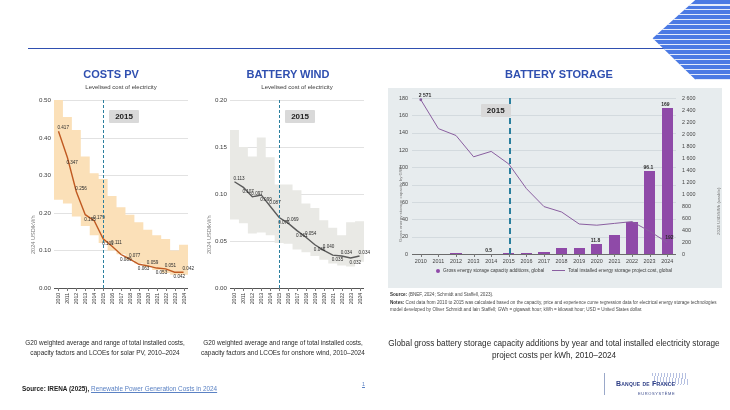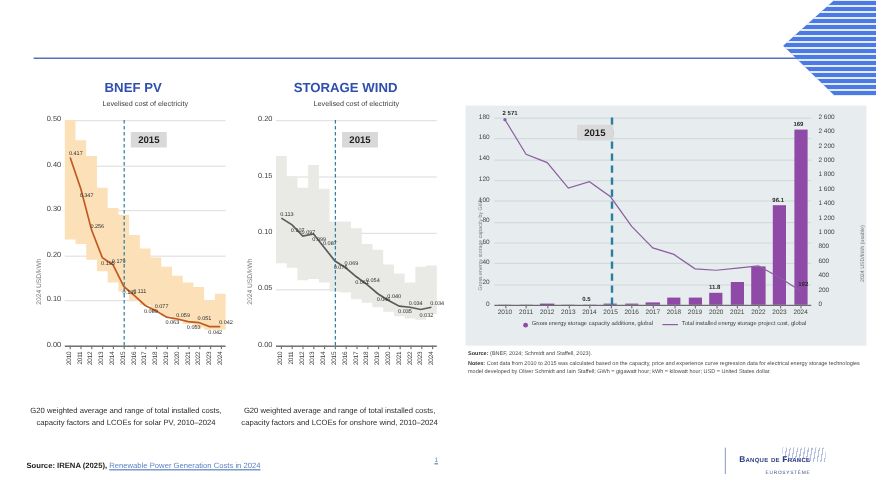--- a/index.html
+++ b/index.html
@@ -77,22 +77,23 @@
 <body>
 
 <div class="slide">
 
   <div class="hdr-rule"></div>
   <div class="corner-wrap">
     <div class="corner"></div>
       <div class="corner-lines"></div>
   </div>
 
-  <div class="p-title" style="left:36px;top:68px;width:150px">BNEF PV</div>
-  <div class="p-title" style="left:208px;top:68px;width:160px">STORAGE WIND</div>
+  <div class="p-title" style="left:36px;top:68px;width:150px">COSTS PV</div>
+  <div class="p-title" style="left:208px;top:68px;width:160px">BATTERY WIND</div>
+  <div class="p-title" style="left:398px;top:68px;width:322px">BATTERY STORAGE</div>
 
   <div id="chart-solar" class="chart" style="left:24px;top:84px;width:170px;height:250px;">
       <div class="subcap" style="position:absolute;left:30px;top:0px;width:134px;">Levelised cost of electricity</div>
       <div class="yaxlabel" style="left:6px;top:170.16px;">2024 USD/kWh</div>
       <div class="gridline" style="left:30px;top:204px;width:134px;"></div>
       <div class="ytick" style="top:200px;right:143px;width:24px;">0.00</div>
       <div class="gridline" style="left:30px;top:166.4px;width:134px;"></div>
       <div class="ytick" style="top:162.4px;right:143px;width:24px;">0.10</div>
       <div class="gridline" style="left:30px;top:128.8px;width:134px;"></div>
       <div class="ytick" style="top:124.80000000000001px;right:143px;width:24px;">0.20</div>
@@ -331,20 +332,21 @@
 
   <div class="note" style="left:390px;top:292px;">
     <b>Source:</b><span> (BNEF, 2024; Schmidt and Staffell, 2023).</span>
   </div>
   <div class="note" style="left:390px;top:300px;">
     <b>Notes:</b><span> Cost data from 2010 to 2015 was calculated based on the capacity, price and experience curve regression data for electrical energy storage technologies model developed by Oliver Schmidt and Iain Staffell; GWh = gigawatt hour; kWh = kilowatt hour; USD = United States dollar.</span>
   </div>
 
   <div class="caption" style="left:22px;top:338px;width:166px;">G20 weighted average and range of total installed costs, capacity factors and LCOEs for solar PV, 2010–2024</div>
   <div class="caption" style="left:198px;top:338px;width:170px;">G20 weighted average and range of total installed costs, capacity factors and LCOEs for onshore wind, 2010–2024</div>
+  <div class="caption big" style="left:386px;top:338px;width:336px;">Global gross battery storage capacity additions by year and total installed electricity storage project costs per kWh, 2010–2024</div>
 
   <div class="src">
     <span>Source: IRENA (2025), </span><span class="lnk">Renewable Power Generation Costs in 2024</span>
   </div>
   <div class="pageno">1</div>
   <div class="bdf">
     <div class="bdf-div"></div>
     <div class="bdf-ray"></div>
     <div class="bdf-name">Banque de France</div>
     <div class="bdf-sub">EUROSYSTÈME</div>

